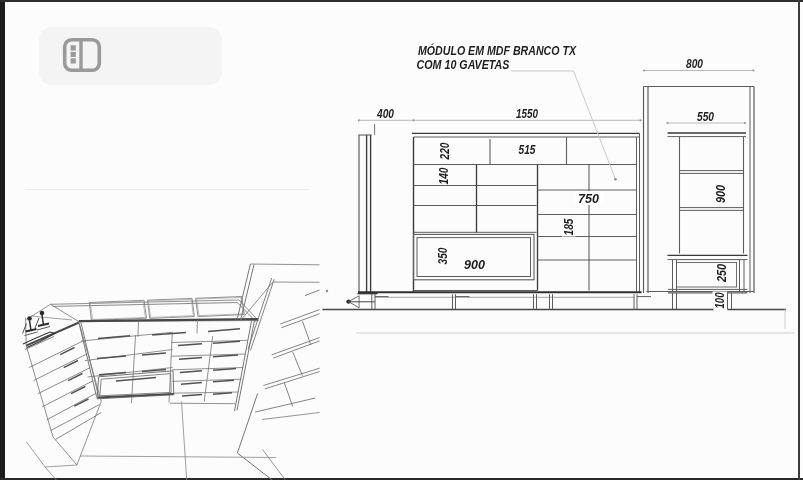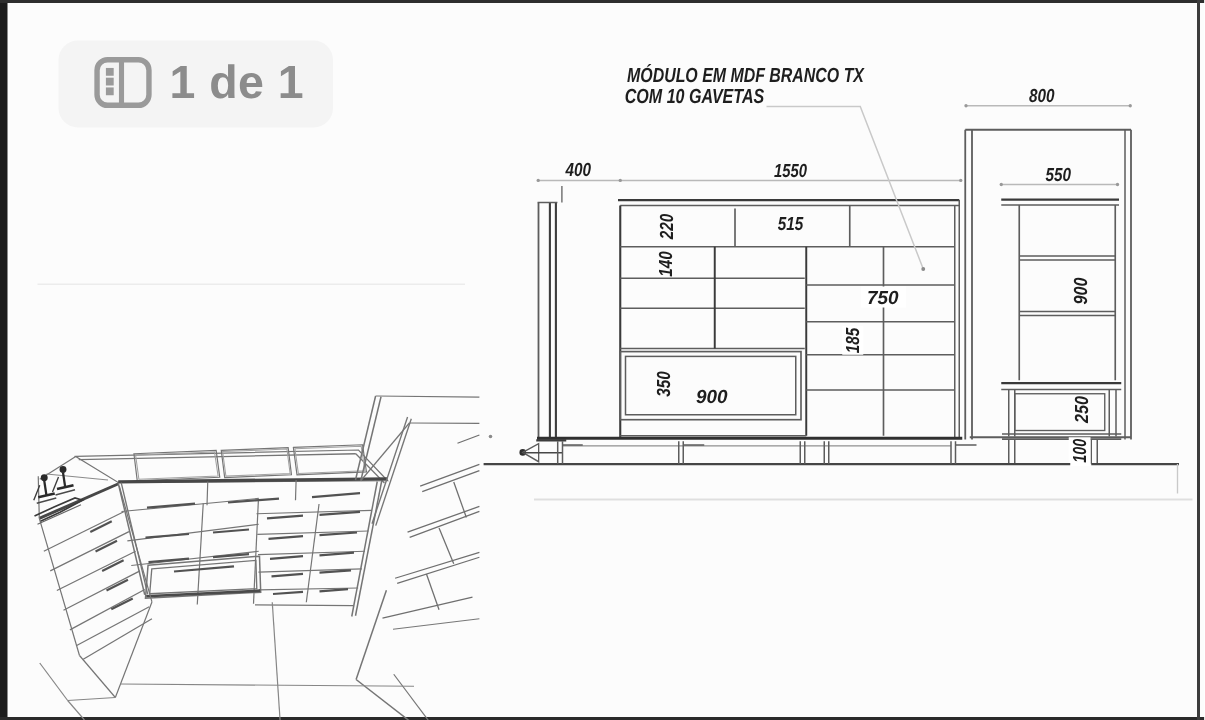--- a/index.html
+++ b/index.html
@@ -20,21 +20,20 @@
 <div style="position:absolute;left:39px;top:27px;width:183px;height:58px;background:#f4f4f4;border-radius:13px"></div>
 
 <svg style="position:absolute;left:60px;top:36px" width="43" height="38" viewBox="0 0 43 38">
 <rect x="4.7" y="3.8" width="34.6" height="30.4" rx="7" fill="none" stroke="#9a9a9a" stroke-width="3.6"></rect>
 <rect x="19.3" y="5" width="3.4" height="28" fill="#9a9a9a"></rect>
 <rect x="10.6" y="9.3" width="5.2" height="5.2" fill="#9a9a9a"></rect>
 <rect x="10.6" y="15.8" width="5.2" height="5.2" fill="#9a9a9a"></rect>
 <rect x="10.6" y="22.3" width="5.2" height="5.2" fill="#9a9a9a"></rect>
 </svg>
 
-<div style="position:absolute;left:113px;top:39px;font-weight:bold;font-size:31px;color:#8c8c8c;letter-spacing:0.3px;white-space:nowrap;line-height:1">1 de 1</div>
 
 <div style="position:absolute;left:25px;top:189px;width:285px;height:1.4px;background:#ececec"></div>
 
 <svg width="803" height="480" viewBox="0 0 803 480" style="position:absolute;left:0;top:0;filter:blur(0.28px)">
 
 <line x1="356" y1="333" x2="795" y2="333" stroke="#dfdfdf" stroke-width="1.4" stroke-linecap="butt"></line>
 
 <line x1="358.5" y1="120.3" x2="641" y2="120.3" stroke="#b9b9b9" stroke-width="1.0" stroke-linecap="butt"></line>
 <circle cx="358.8" cy="120.3" r="1.1" fill="#999"></circle>
 <circle cx="413.5" cy="120.3" r="1.1" fill="#999"></circle>

